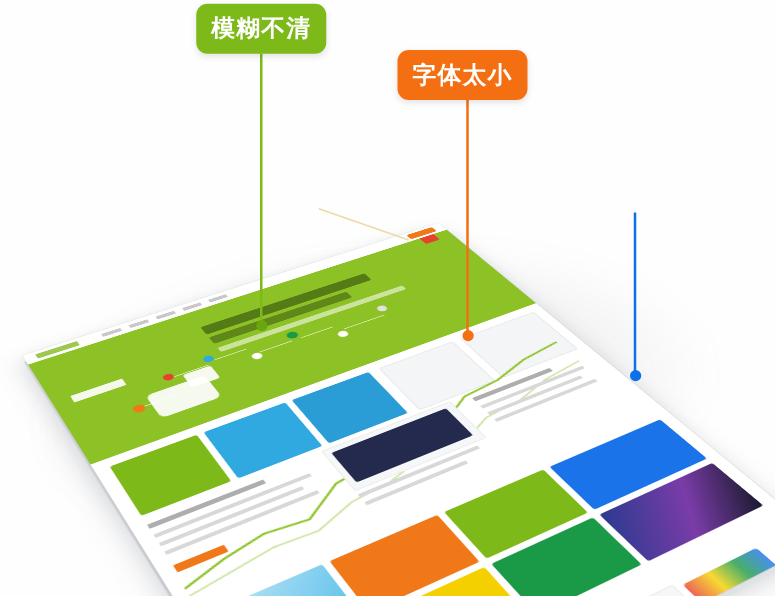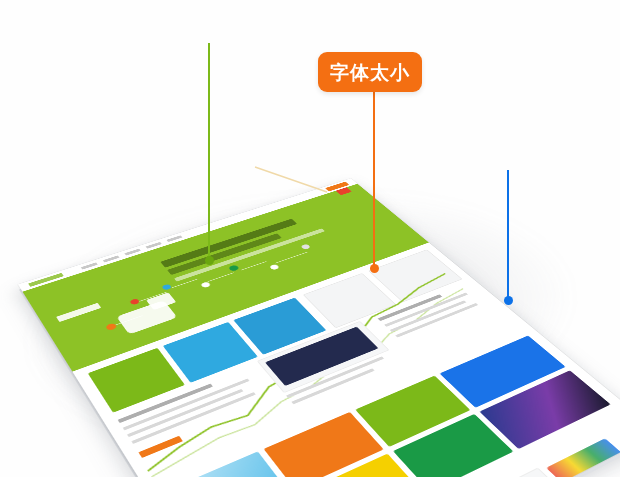--- a/index.html
+++ b/index.html
@@ -329,21 +329,22 @@
       </div>
     </div>
   </div>
 
   <svg class="guide-line" width="620" height="477" style="position:absolute;left:0;top:0;pointer-events:none;">
     <line x1="255" y1="167" x2="327" y2="192" stroke="#f0d9a8" stroke-width="1.4"></line>
   </svg>
 
   <div class="leader" style="left:208px;top:43px;height:217px;background:#7cb919;"></div>
   <div class="leader-dot green" style="left:205px;top:256px;background:#6aa60f;"></div>
+  <div class="callout" style="left:157px;top:3px;width:104px;height:40px;background:#7cb919;">模糊不清</div>
 
   <div class="leader" style="left:373px;top:80px;height:188px;background:#f46f12;"></div>
   <div class="leader-dot orange" style="left:370px;top:264px;background:#f46f12;"></div>
-  <div class="callout" style="left:318px;top:52px;width:104px;height:40px;background:#f46f12;">字体太小</div>
+  <div class="callout" style="left:318px;top:40px;width:104px;height:40px;background:#f46f12;">字体太小</div>
 
   <div class="leader" style="left:507px;top:170px;height:130px;background:#0c71e8;"></div>
   <div class="leader-dot blue" style="left:504px;top:296px;background:#0c71e8;"></div>
 
 </div>
 
 </body></html>

